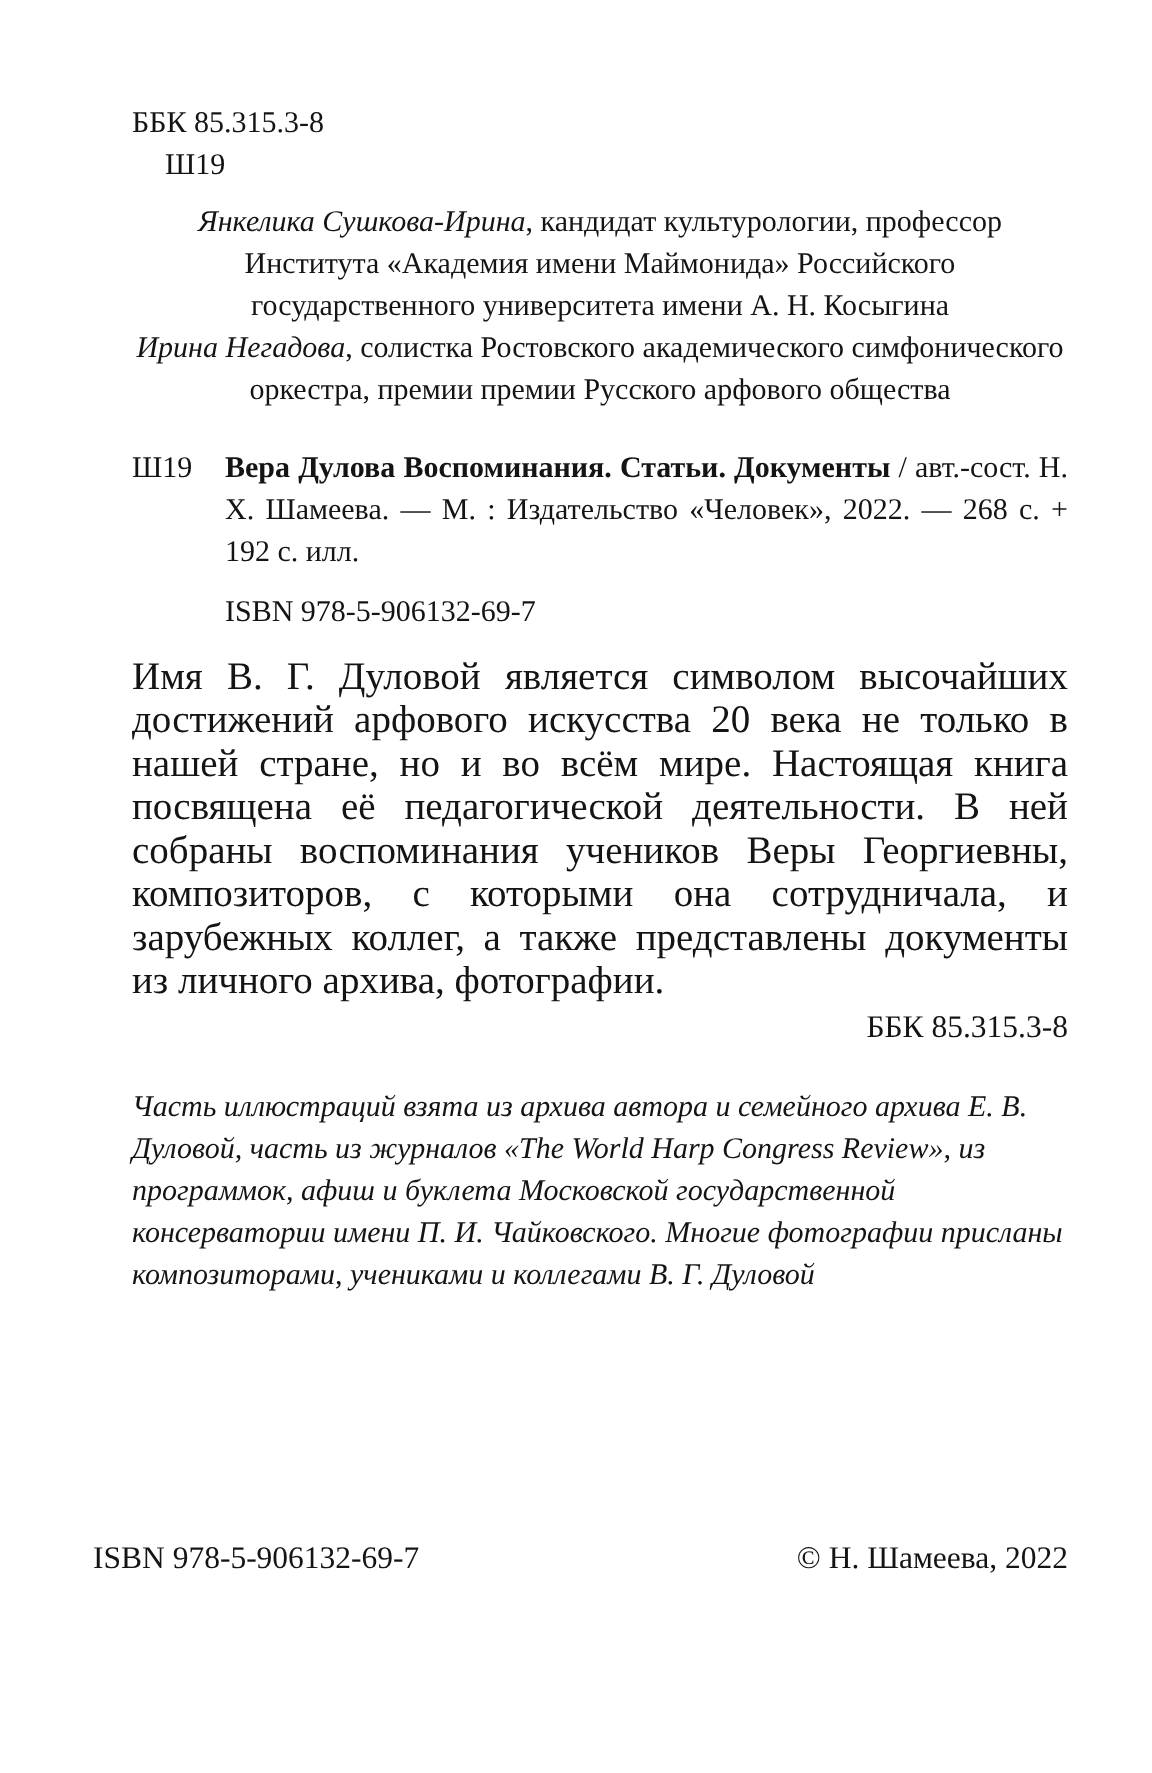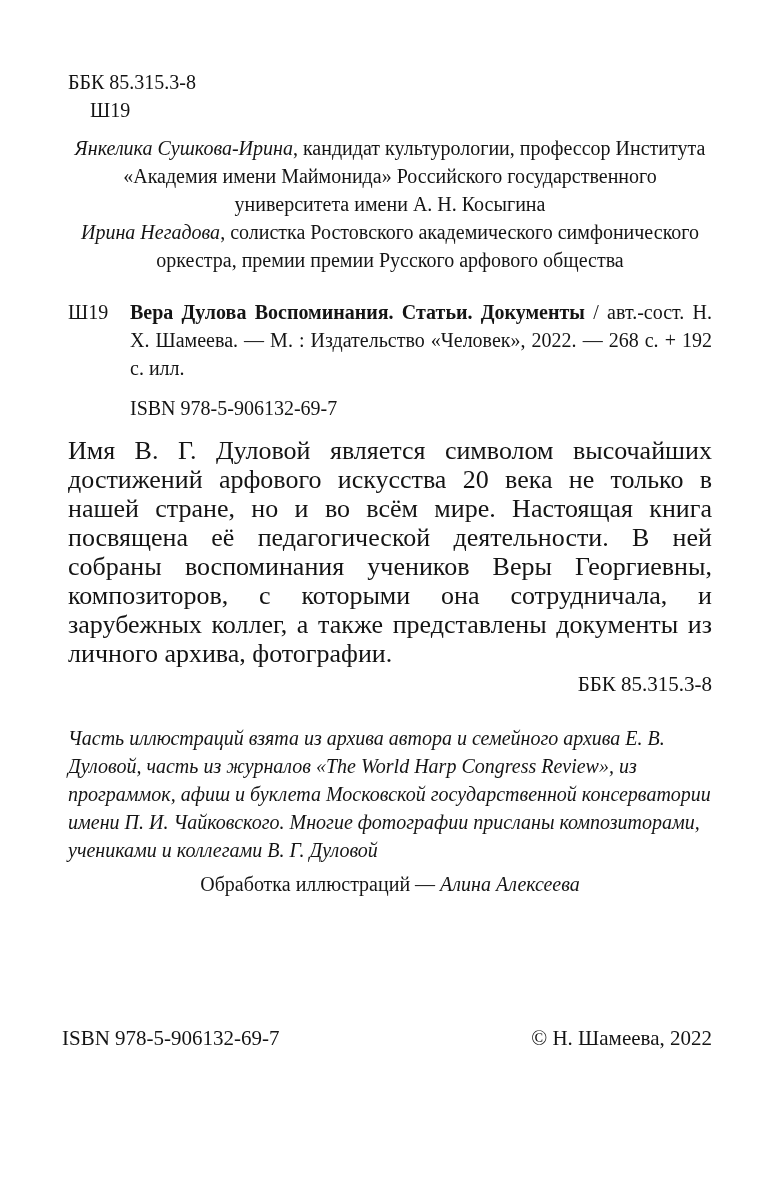--- a/index.html
+++ b/index.html
@@ -10,21 +10,21 @@
   }
   .page {
     width: 768px;
     height: 1182px;
     margin: 0 auto;
     background: #ffffff;
     color: #141414;
     font-family: "Liberation Serif", "DejaVu Serif", serif;
     font-size: 20px;
     line-height: 28px;
-    padding: 68px 56px 0 42px;
+    padding: 68px 56px 0 62px;
     position: relative;
     overflow: hidden;
   }
   .main { margin-left: 26px; }
 
   .top-codes { margin-bottom: 10px; }
   .code-indent { padding-left: 22px; }
 
   .centered { text-align: center; }
 
@@ -112,21 +112,20 @@
         <span class="catalog-code">Ш19</span><span class="catalog-title">Вера Дулова Воспоминания. Статьи. Документы</span><span> / авт.-сост. Н. Х. Шамеева. — М. : Издательство «Человек», 2022. — 268 с. + 192 с. илл.</span>
       </div>
       <div class="catalog-isbn">ISBN 978-5-906132-69-7</div>
     </div>
 
     <div class="annotation">Имя В. Г. Дуловой является символом высочайших достижений арфового искусства 20 века не только в нашей стране, но и во всём мире. Настоящая книга посвящена её педагогической деятельности. В ней собраны воспоминания учеников Веры Георгиевны, композиторов, с которыми она сотрудничала, и зарубежных коллег, а также представлены документы из личного архива, фотографии.</div>
     <div class="bbk-right">ББК 85.315.3-8</div>
 
     <div class="credits">Часть иллюстраций взята из архива автора и семейного архива Е. В. Дуловой, часть из журналов «The World Harp Congress Review», из программок, афиш и буклета Московской государственной консерватории имени П. И. Чайковского. Многие фотографии присланы композиторами, учениками и коллегами В. Г. Дуловой</div>
 
-    <div class="centered processing"><span>Обработка иллюстраций — </span><span class="it">Алина Алексеева</span></div>
 
   </div>
 
   <div class="footer">
     <span>ISBN 978-5-906132-69-7</span>
     <span>© Н. Шамеева, 2022</span>
   </div>
 </div>
 
 </body></html>

